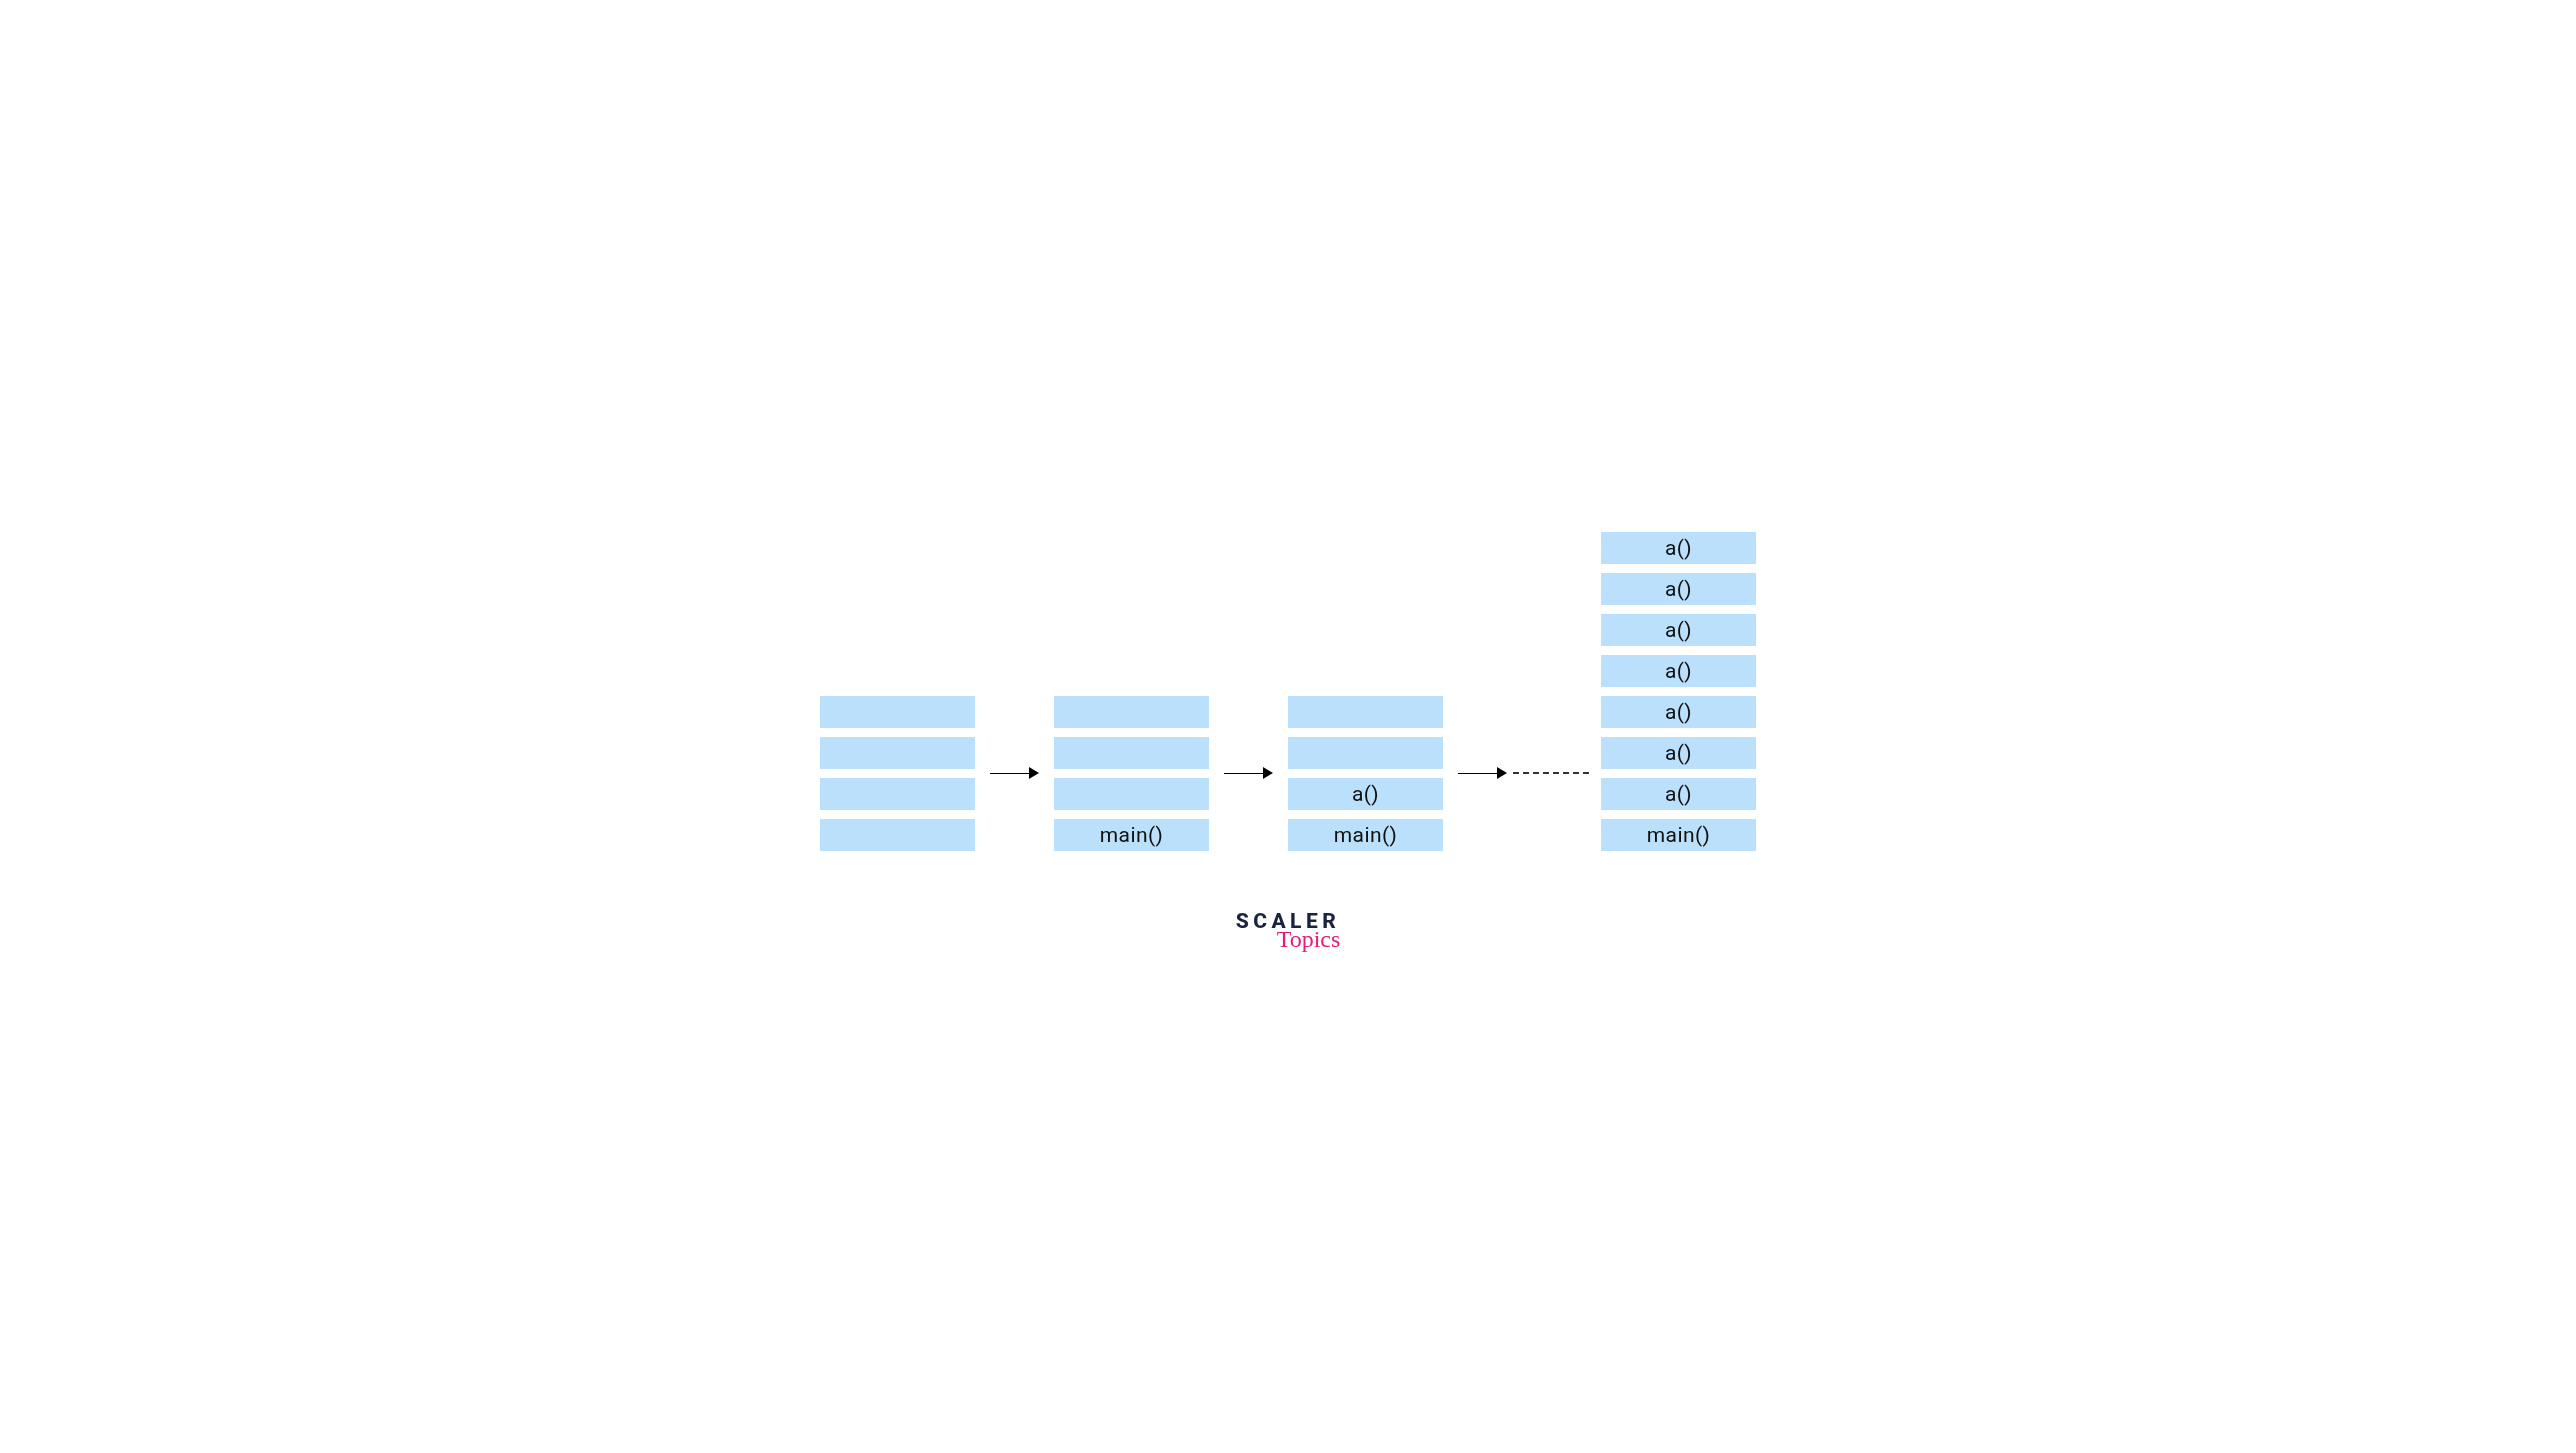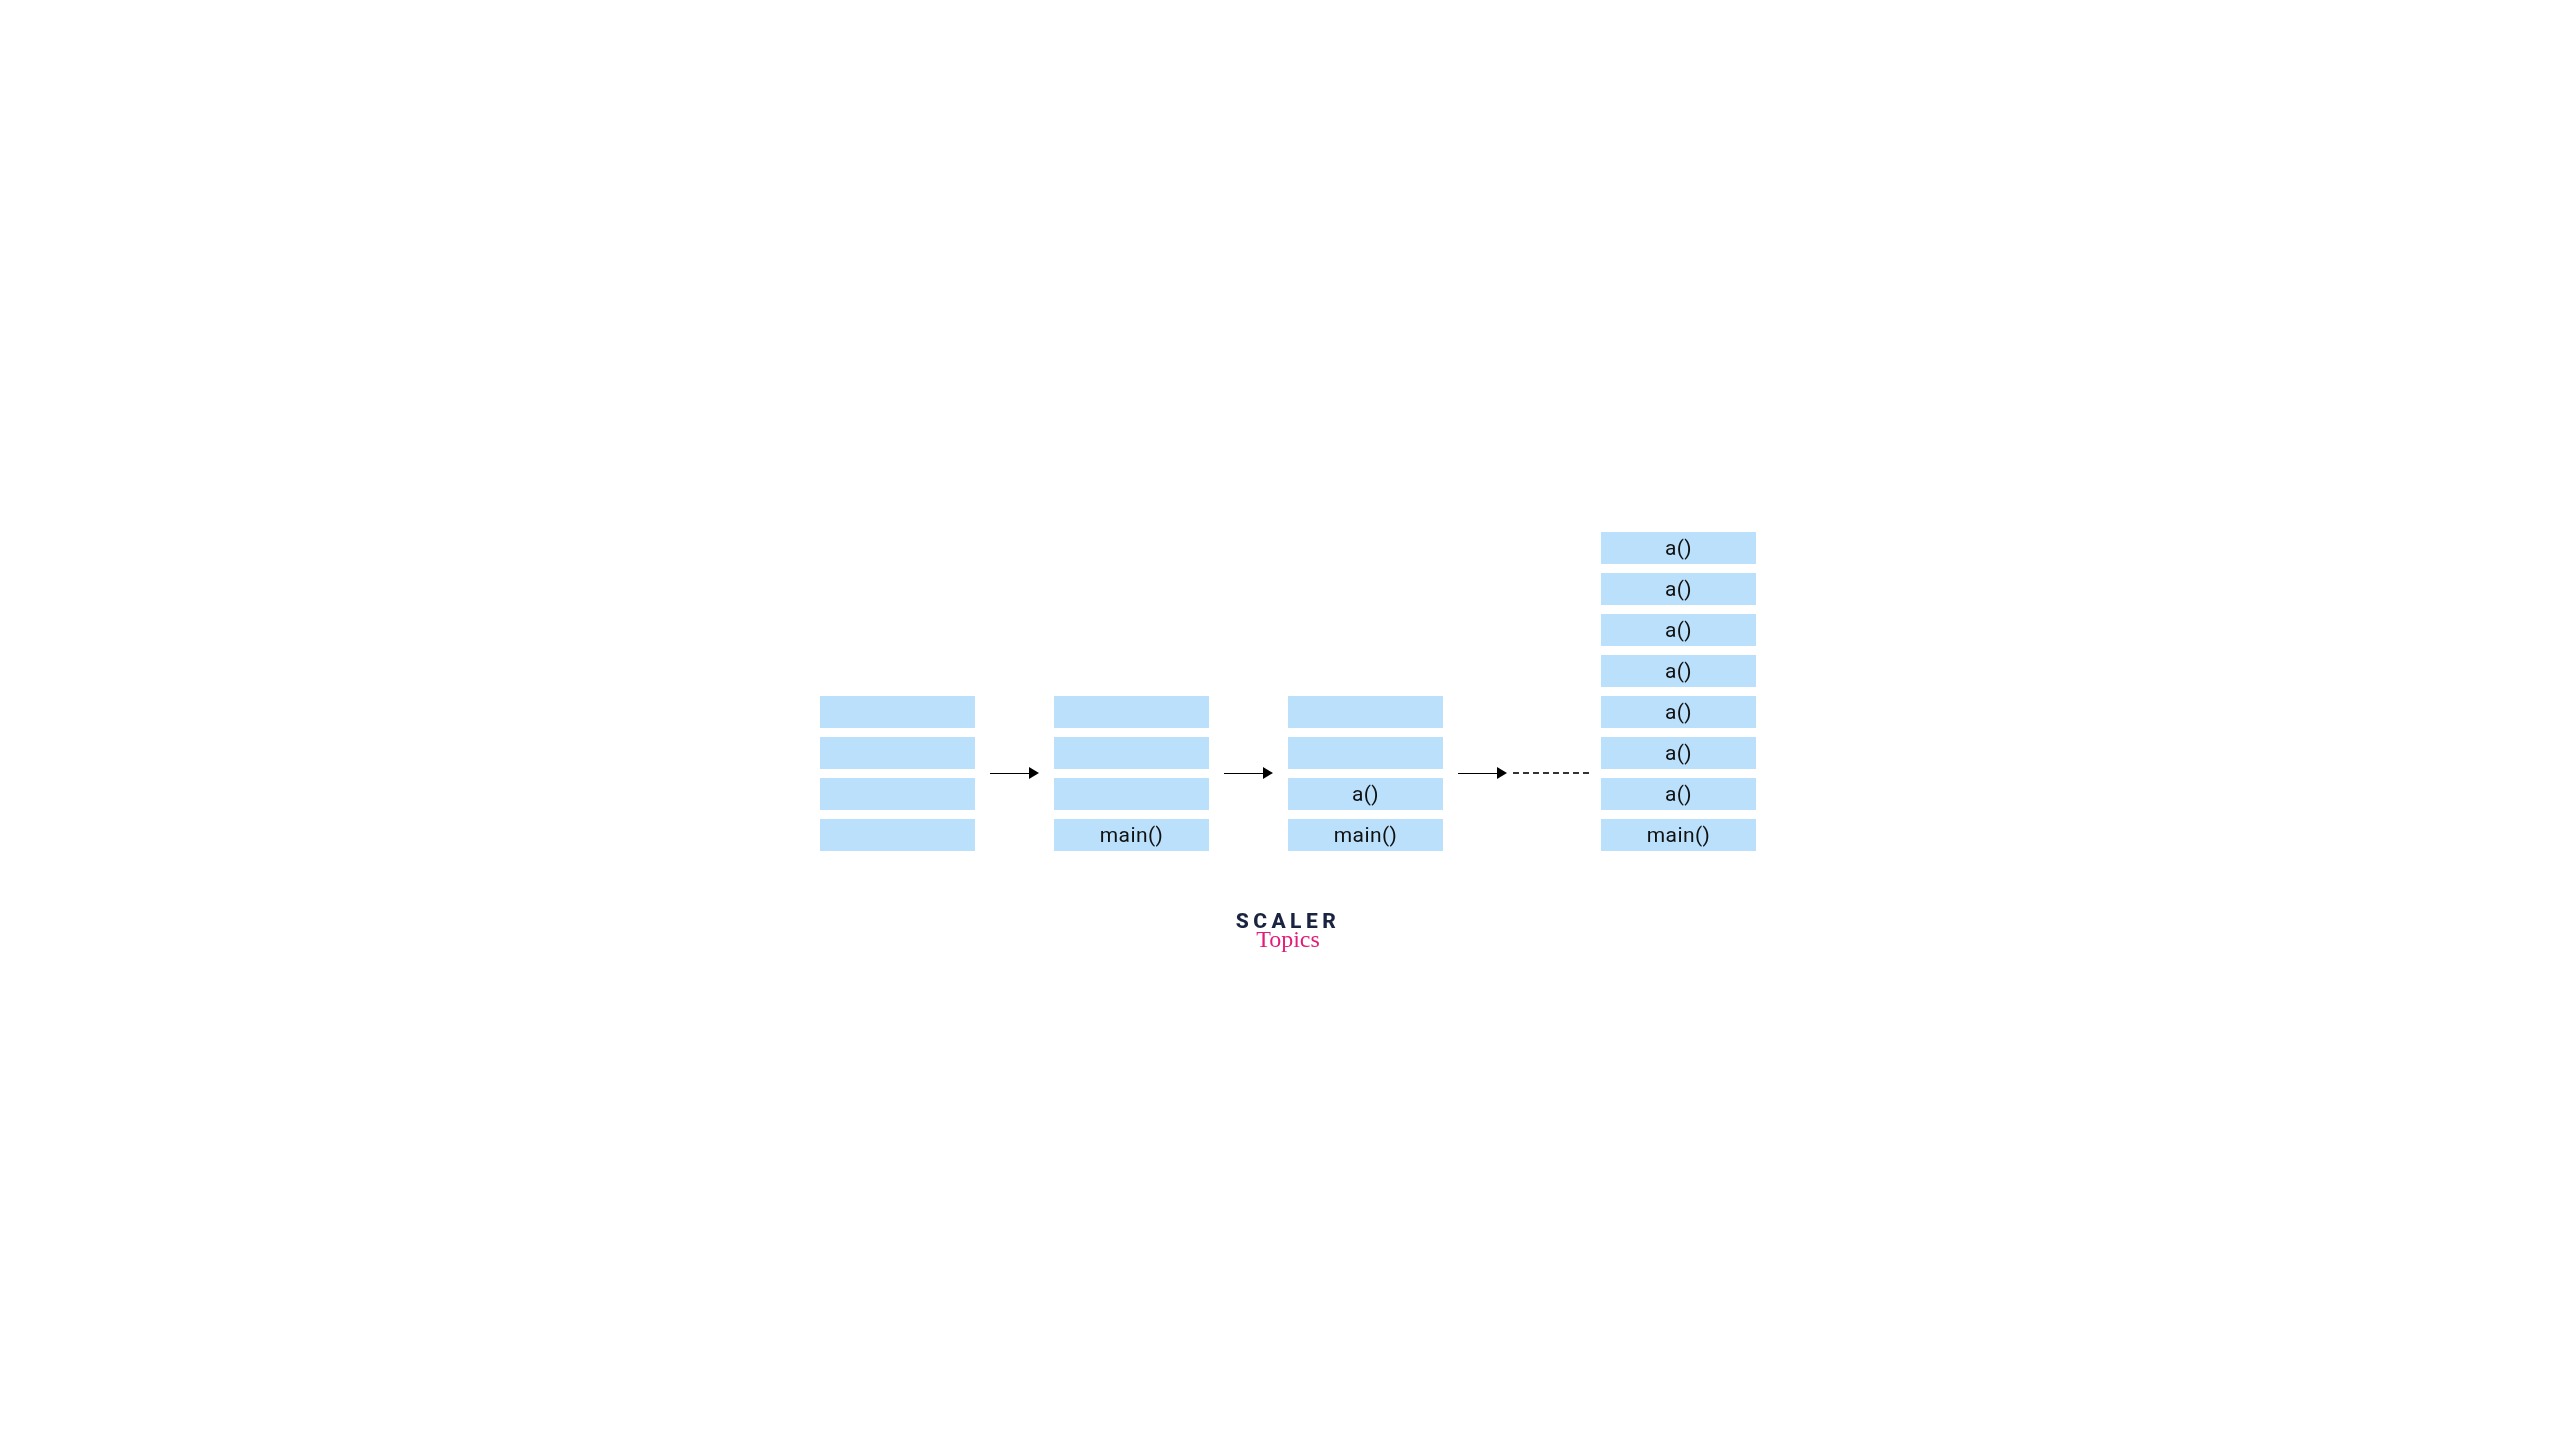--- a/index.html
+++ b/index.html
@@ -68,21 +68,21 @@
   }
   .dashed {
     width: 76px;
     height: 0;
     border-top: 2.3px dashed #333;
   }
   .logo {
     margin-top: 45px;
     display: flex;
     flex-direction: column;
-    align-items: center;
+    align-items: flex-end;
     line-height: 1;
   }
   .logo-scaler {
     font-weight: 800;
     letter-spacing: 4.5px;
     font-size: 21px;
     color: #1a2440;
   }
   .logo-topics {
     font-family: "Brush Script MT", "Segoe Script", cursive;

